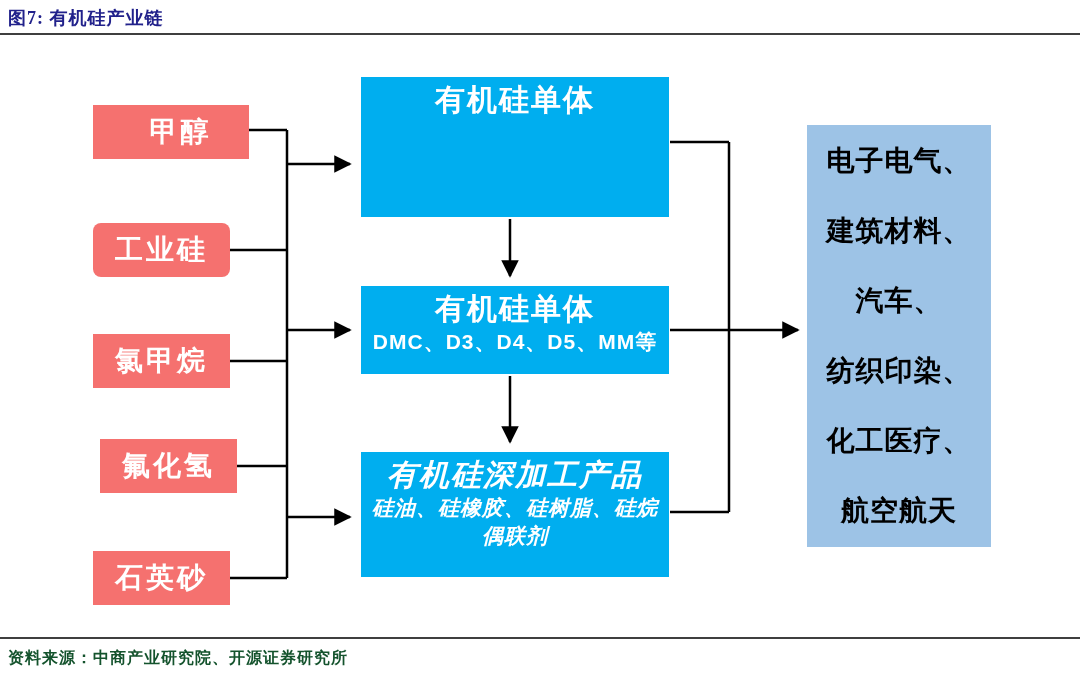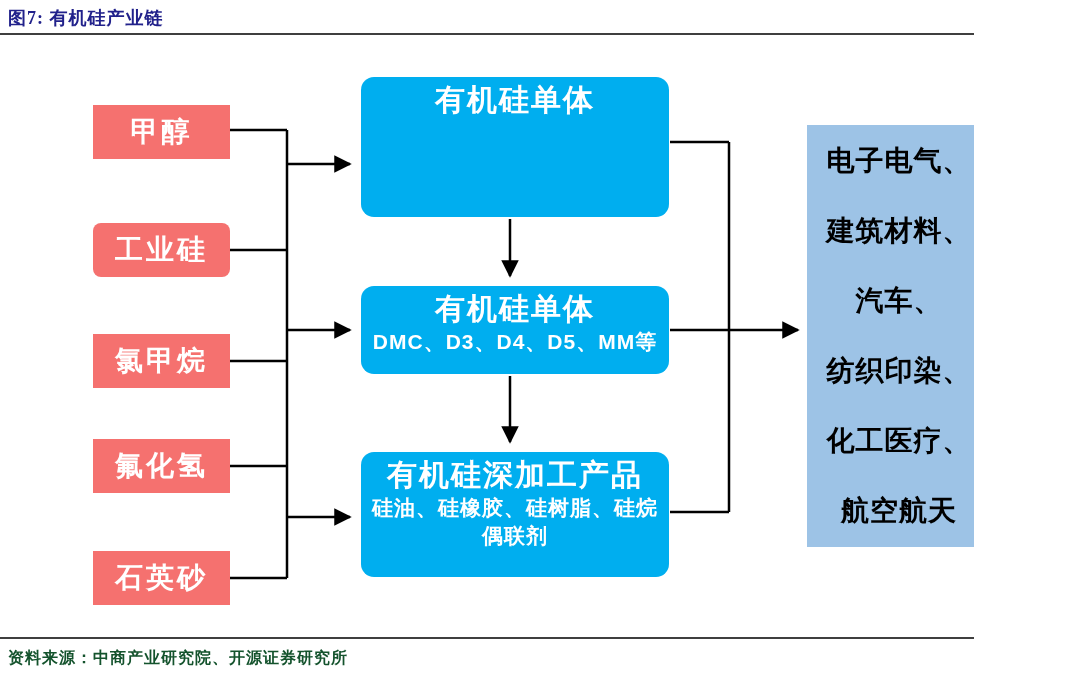--- a/index.html
+++ b/index.html
@@ -3,21 +3,21 @@
 <meta charset="utf-8">
 <style>
   html, body {
     margin: 0;
     padding: 0;
     background: #ffffff;
     font-family: "Liberation Sans", sans-serif;
   }
   .page {
     position: relative;
-    width: 974px;
+    width: 1080px;
     height: 678px;
     background: #ffffff;
     overflow: hidden;
   }
   .fig-title {
     position: absolute;
     left: 8px;
     top: 6px;
     font-family: "Liberation Serif", serif;
     font-weight: bold;
@@ -60,39 +60,38 @@
     background: var(--accent_pink, #F5716F);
     color: #ffffff;
     font-weight: bold;
     font-size: 28px;
     display: flex;
     align-items: center;
     justify-content: center;
     letter-spacing: 3px;
     line-height: 1;
   }
-  .raw-1 { top: 105px; }
+  .raw-1 { top: 105px; padding-left: 19px; }
   .raw-2 { top: 223px; border-radius: 8px; }
   .raw-3 { top: 334px; }
-  .raw-4 { top: 439px; }
+  .raw-4 { top: 439px; margin-left: 7px; }
   .raw-5 { top: 551px; }
   .stage-box {
     position: absolute;
     left: 361px;
     width: 308px;
     background: var(--accent_cyan, #00AEEF);
     color: #ffffff;
     text-align: center;
     box-sizing: border-box;
     padding: 4px 10px;
-    border-radius: 13px;
   }
   .stage-1 { top: 77px;  height: 140px; }
   .stage-2 { top: 286px; height: 88px; }
-  .stage-3 { top: 452px; height: 125px; }
+  .stage-3 { top: 452px; height: 125px; font-style: italic; }
   .stage-title {
     font-weight: bold;
     font-size: 30px;
     line-height: 1.25;
     letter-spacing: 2px;
     white-space: nowrap;
   }
   .stage-detail {
     font-weight: bold;
     font-size: 21px;

